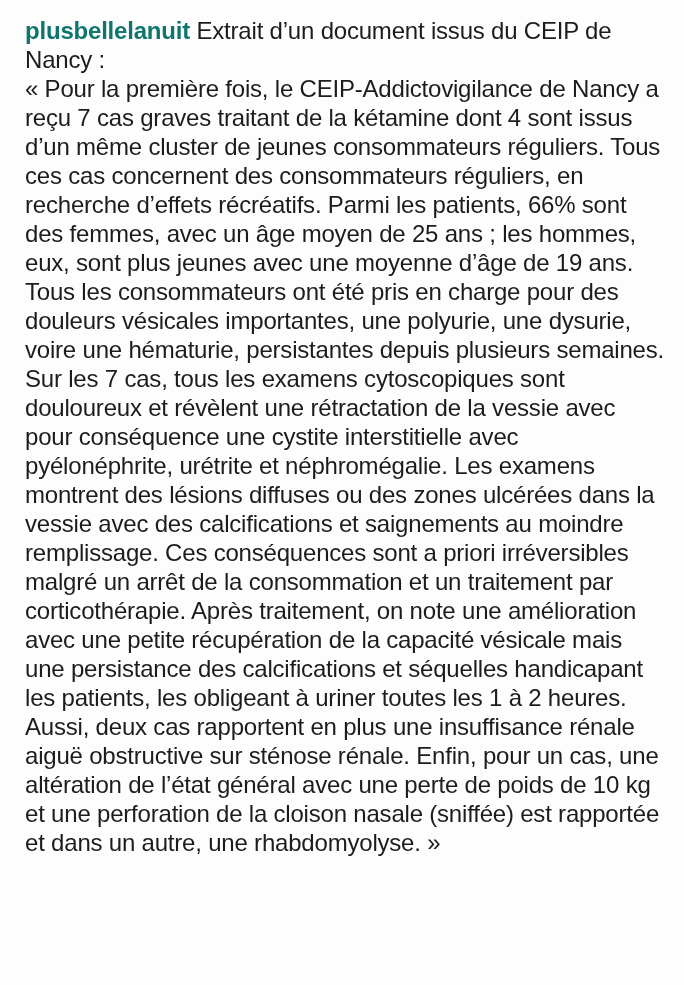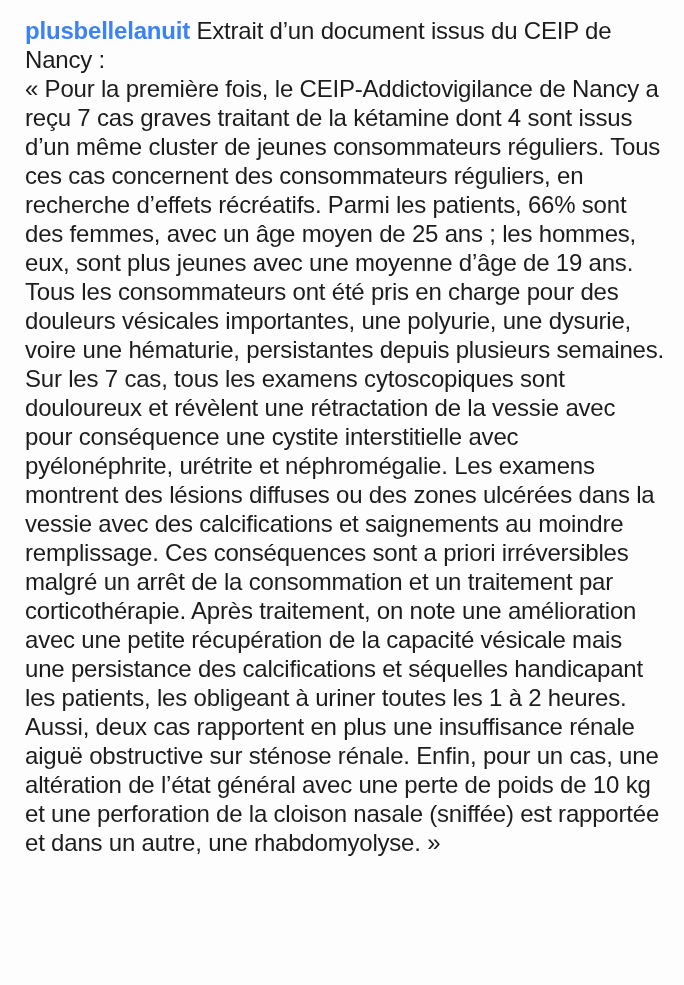--- a/index.html
+++ b/index.html
@@ -18,21 +18,21 @@
     font-size: 24px;
     line-height: 29px;
     letter-spacing: -0.2px;
     text-align: left;
   }
   .caption p {
     margin: 0;
   }
   .username {
     font-weight: 700;
-    color: #3b82f6;
+    color: #0f766e;
     cursor: pointer;
   }
 </style>
 </head>
 <body>
 
 <div class="screen">
   <div class="caption">
     <p><span class="username">plusbellelanuit</span> <span>Extrait d’un document issus du CEIP de Nancy :</span></p>
     <p>« Pour la première fois, le CEIP-Addictovigilance de Nancy a reçu 7 cas graves traitant de la kétamine dont 4 sont issus d’un même cluster de jeunes consommateurs réguliers. Tous ces cas concernent des consommateurs réguliers, en recherche d’effets récréatifs. Parmi les patients, 66% sont des femmes, avec un âge moyen de 25 ans ; les hommes, eux, sont plus jeunes avec une moyenne d’âge de 19 ans. Tous les consommateurs ont été pris en charge pour des douleurs vésicales importantes, une polyurie, une dysurie, voire une hématurie, persistantes depuis plusieurs semaines. Sur les 7 cas, tous les examens cytoscopiques sont douloureux et révèlent une rétractation de la vessie avec pour conséquence une cystite interstitielle avec pyélonéphrite, urétrite et néphromégalie. Les examens montrent des lésions diffuses ou des zones ulcérées dans la vessie avec des calcifications et saignements au moindre remplissage. Ces conséquences sont a priori irréversibles malgré un arrêt de la consommation et un traitement par corticothérapie. Après traitement, on note une amélioration avec une petite récupération de la capacité vésicale mais une persistance des calcifications et séquelles handicapant les patients, les obligeant à uriner toutes les 1 à 2 heures. Aussi, deux cas rapportent en plus une insuffisance rénale aiguë obstructive sur sténose rénale. Enfin, pour un cas, une altération de l’état général avec une perte de poids de 10 kg et une perforation de la cloison nasale (sniffée) est rapportée et dans un autre, une rhabdomyolyse. »</p>

